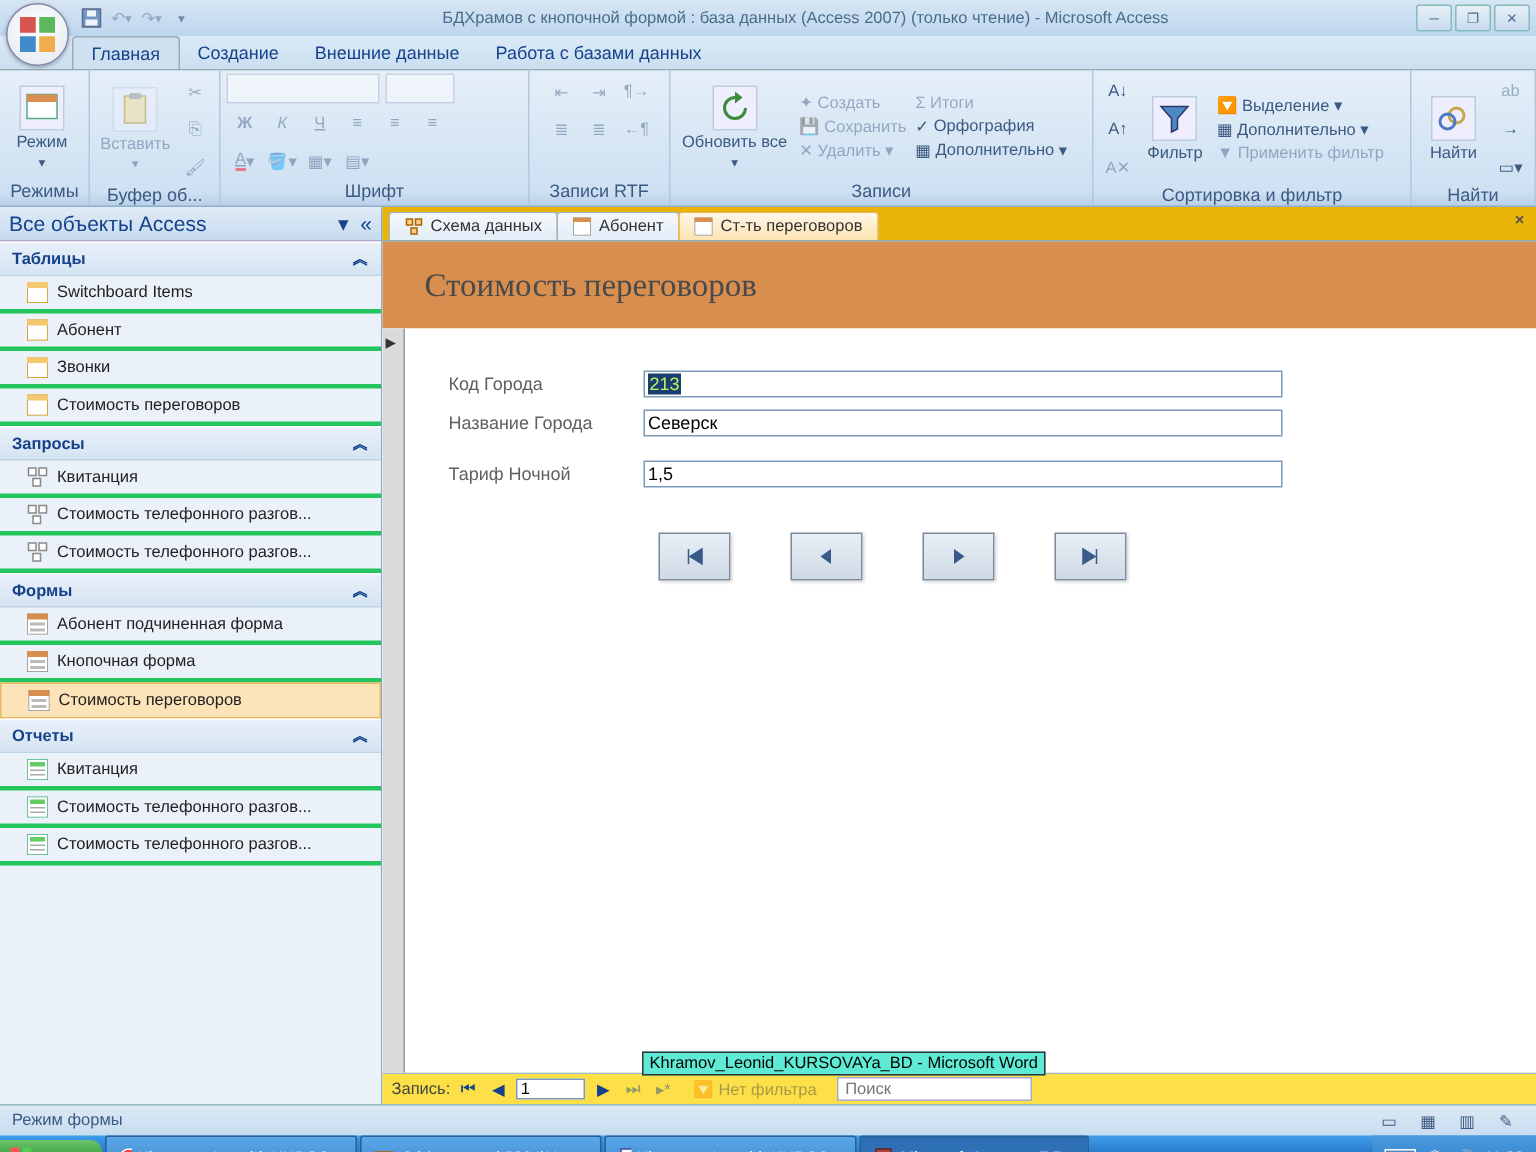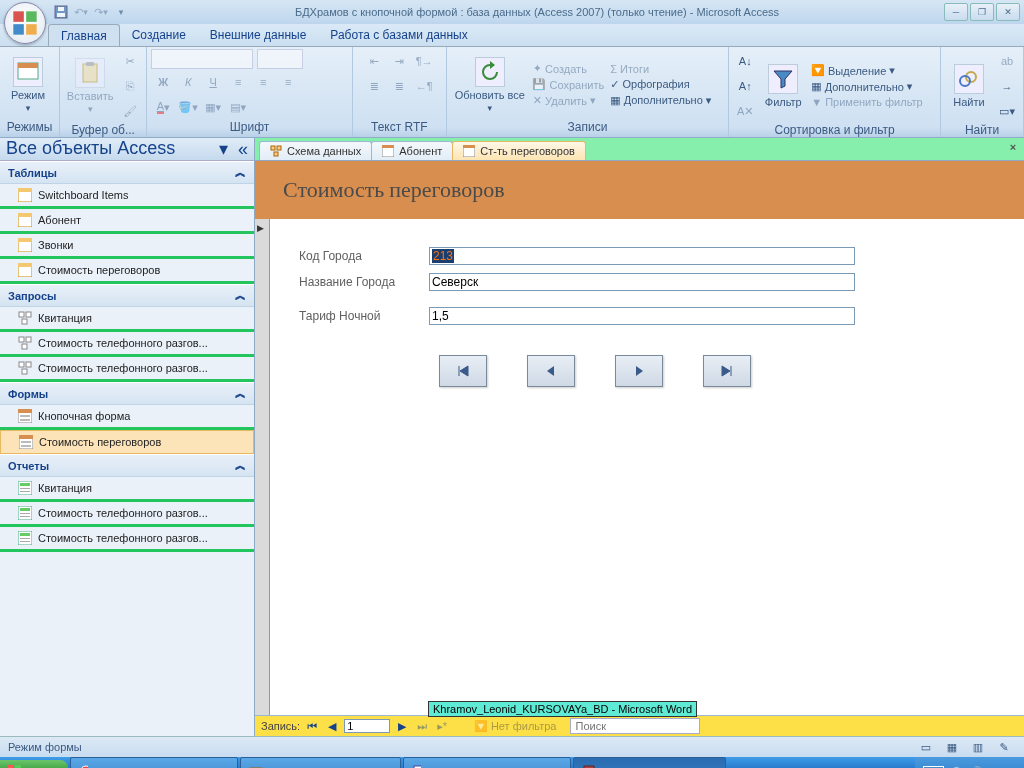--- a/index.html
+++ b/index.html
@@ -19,27 +19,27 @@
 .rgroup-label{text-align:center;font-size:12px;color:#3b5a82;padding-bottom:1px}
 .rgroup-body{flex:1;display:flex;align-items:center;gap:2px}
 .bigbtn{display:flex;flex-direction:column;align-items:center;justify-content:center;padding:2px 4px;min-width:40px;color:#3b5a82;font-size:11px;text-align:center;gap:2px}
 .bigbtn .ic{width:28px;height:28px;background:#eef;border:1px solid #bcd;display:flex;align-items:center;justify-content:center}
 .smbtn{width:22px;height:22px;border:1px solid transparent;display:flex;align-items:center;justify-content:center;color:#3b5a82}
 .col{display:flex;flex-direction:column;gap:1px}
 .row{display:flex;gap:1px}
 .txtlink{color:#3b5a82;font-size:11px;padding:1px 2px;display:flex;align-items:center;gap:3px;white-space:nowrap}
 .main{display:flex;height:598px}
 .navpane{width:254px;background:#eaf1f9;border-right:1px solid #8da9c4;display:flex;flex-direction:column}
-.nav-header{height:22px;background:linear-gradient(#e0ecf7,#c6daee);border-bottom:1px solid #aac;display:flex;padding:0 6px;color:#15428b;font-size:18px;justify-content:space-between}
+.nav-header{height:22px;background:linear-gradient(#e0ecf7,#c6daee);border-bottom:1px solid #aac;display:flex;align-items:center;padding:0 6px;color:#15428b;font-size:14px;justify-content:space-between}
 .nav-section{background:linear-gradient(#e8f0f9,#d5e4f2);padding:3px 8px;color:#15428b;font-weight:bold;border-bottom:1px solid #c0d4e8;border-top:1px solid #fff;display:flex;justify-content:space-between;align-items:center;font-size:11px}
 .nav-item{padding:4px 8px 4px 18px;display:flex;align-items:center;gap:6px;color:#222;cursor:pointer;border-bottom:3px solid #22c55e}
 .nav-item.selected{background:#fde4b8;border:1px solid #e8b860}
 .nav-icon{width:14px;height:14px;flex-shrink:0}
 .content{flex:1;display:flex;flex-direction:column;background:#b6cce2}
-.doc-tabs{height:22px;background:#86efac;display:flex;align-items:end;padding-left:4px;gap:0;border-bottom:1px solid #8da9c4;position:relative}
+.doc-tabs{height:22px;background:#eab308;display:flex;align-items:end;padding-left:4px;gap:0;border-bottom:1px solid #8da9c4;position:relative}
 .doc-tab{padding:3px 10px;background:linear-gradient(#f4f8fc,#e2edf7);border:1px solid #9bb8d3;border-bottom:none;border-radius:3px 3px 0 0;display:flex;align-items:center;gap:5px;font-size:11px;color:#333;margin-right:-1px}
 .doc-tab.active{background:linear-gradient(#fef7e8,#fde4b2);border-color:#e8b860;z-index:1}
 .doc-close{position:absolute;right:4px;top:3px;width:14px;height:14px;color:#555;font-weight:bold;text-align:center}
 .form-area{flex:1;background:#fff;display:flex;flex-direction:column}
 .form-header{background:#d88e4e;height:58px;display:flex;align-items:center;padding-left:28px}
 .form-title{font-family:Cambria,Georgia,serif;font-size:22px;color:#4a4a4a}
 .form-body{flex:1;position:relative;padding:28px 0 0 24px;background:#fff}
 .rec-selector{position:absolute;left:0;top:0;width:14px;height:100%;background:#dadada;border-right:1px solid #999}
 .rec-marker{position:absolute;left:2px;top:4px;font-size:9px;color:#333}
 .field-row{display:flex;align-items:center;margin-bottom:8px}
@@ -173,21 +173,21 @@
           <div class="smbtn">⇤</div>
           <div class="smbtn">⇥</div>
           <div class="smbtn">¶→</div>
         </div>
       <div class="row">
           <div class="smbtn">≣</div>
           <div class="smbtn">≣</div>
           <div class="smbtn">←¶</div>
         </div>
     </div>
-    <div class="rgroup-label">Текст RTF</div>
+    <div class="rgroup-label">Записи RTF</div>
   </div>
   <div class="rgroup" style="width:278px">
     <div class="rgroup-body">
       <div class="bigbtn">
           <div class="ic">
             <svg width="24" height="24">
               <path d="M12 4a8 8 0 1 0 8 8h-2a6 6 0 1 1-6-6v3l5-4-5-4z" fill="#3a8b3a"></path>
             </svg>
           </div>
           <span>Обновить все</span>
@@ -312,20 +312,29 @@
         <svg class="nav-icon">
           <rect x="1" y="1" width="5" height="5" fill="#fff" stroke="#888"></rect>
           <rect x="8" y="1" width="5" height="5" fill="#fff" stroke="#888"></rect>
           <rect x="4" y="8" width="5" height="5" fill="#fff" stroke="#888"></rect>
         </svg>
         <span>Стоимость телефонного разгов...</span>
       </div>
     <div class="nav-section">
         <span>Формы</span>
         <span>︽</span>
+      </div>
+    <div class="nav-item">
+        <svg class="nav-icon">
+          <rect width="14" height="14" fill="#fff" stroke="#888"></rect>
+          <rect width="14" height="4" fill="#d88e4e"></rect>
+          <rect x="2" y="6" width="10" height="2" fill="#bbb"></rect>
+          <rect x="2" y="10" width="10" height="2" fill="#bbb"></rect>
+        </svg>
+        <span>Абонент подчиненная форма</span>
       </div>
     <div class="nav-item">
         <svg class="nav-icon">
           <rect width="14" height="14" fill="#fff" stroke="#888"></rect>
           <rect width="14" height="4" fill="#d88e4e"></rect>
           <rect x="2" y="6" width="10" height="2" fill="#bbb"></rect>
           <rect x="2" y="10" width="10" height="2" fill="#bbb"></rect>
         </svg>
         <span>Кнопочная форма</span>
       </div>
@@ -400,21 +409,21 @@
     <div class="form-area">
       <div class="form-header">
         <div class="form-title">Стоимость переговоров</div>
       </div>
       <div class="form-body">
         <div class="rec-selector">
             <div class="rec-marker">▶</div>
           </div>
         <div class="field-row">
           <div class="field-label">Код Города</div>
-          <div class="input-wrap"><span style="background:#1a3e6e;color:#f97316;padding:0 1px">213</span></div>
+          <div class="input-wrap"><span style="background:#1a3e6e;color:#bef264;padding:0 1px">213</span></div>
         </div>
         <div class="field-row">
           <div class="field-label">Название Города</div>
           <div class="input-wrap"><span>Северск</span></div>
         </div>
         <div style="height:8px"></div>
         <div class="field-row">
           <div class="field-label">Тариф Ночной</div>
           <div class="input-wrap"><span>1,5</span></div>
         </div>
@@ -442,21 +451,21 @@
         </div>
       </div>
       <div class="record-nav">
         <span>Запись:</span>
         <span class="rn-btn">⏮</span>
         <span class="rn-btn">◀</span>
         <input class="rn-input" value="1" style="">
         <span class="rn-btn">▶</span>
         <span class="rn-btn disabled">⏭</span>
         <span class="rn-btn disabled">▸*</span>
-        <span style="margin-left:20px" class="disabled">🔽 <span>Нет фильтра</span></span>
+        <span style="margin-left:8px" class="disabled">🔽 <span>Нет фильтра</span></span>
         <input style="margin-left: 10px; border: 1px solid rgb(170, 170, 204); padding: 1px 4px; width: 120px; font-size: 11px;" placeholder="Поиск">
       </div>
     </div>
   </div>
 </div>
 
 <div class="statusbar">
   <span>Режим формы</span>
   <span style="display:flex;gap:2px">
     <span class="smbtn">▭</span>

